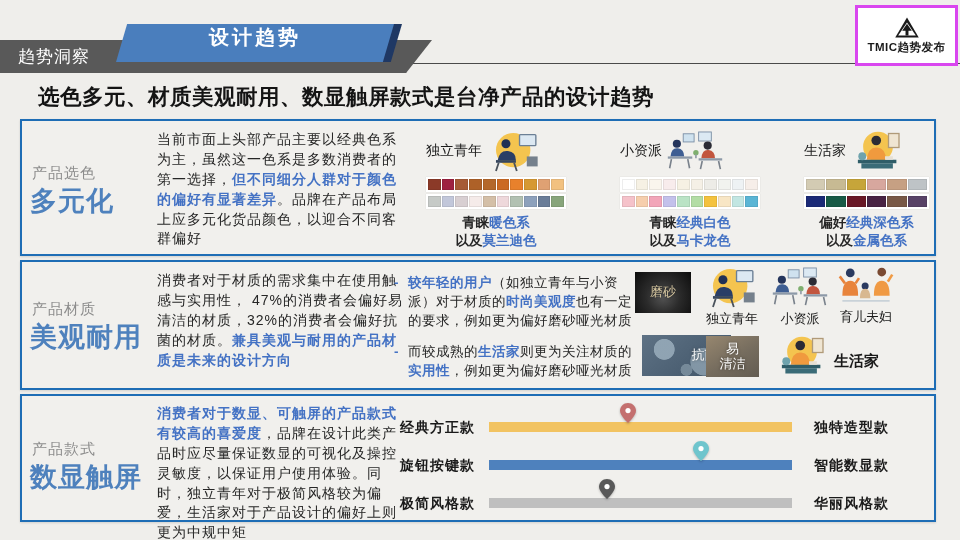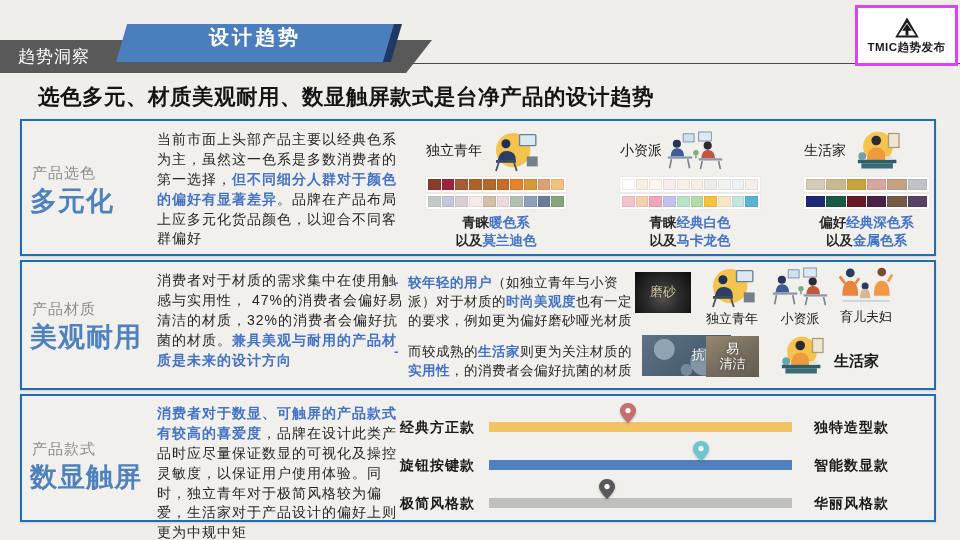--- a/index.html
+++ b/index.html
@@ -246,21 +246,21 @@
     </div>
   </section>
 
   <section class="panel p2">
     <div class="cat">产品材质</div>
     <div class="kw">美观耐用</div>
     <p class="para"><span>消费者对于材质的需求集中在使用触感与实用性， 47%的消费者会偏好易清洁的材质，32%的消费者会偏好抗菌的材质。</span><span class="hl">兼具美观与耐用的产品材质是未来的设计方向</span></p>
 
     <div class="bullets">
       <div class="bullet"><span class="hl">较年轻的用户</span><span>（如独立青年与小资派）对于材质的</span><span class="hl">时尚美观度</span><span>也有一定的要求，例如更为偏好磨砂哑光材质</span></div>
-      <div class="bullet"><span>而较成熟的</span><span class="hl">生活家</span><span>则更为关注材质的</span><span class="hl">实用性</span><span>，的消费者会偏好抗菌的材质</span></div>
+      <div class="bullet"><span>而较成熟的</span><span class="hl">生活家</span><span>则更为关注材质的</span><span class="hl">实用性</span><span>，例如更为偏好磨砂哑光材质</span></div>
     </div>
 
     <div class="tile tile-matte">
         <div>磨砂</div>
       </div>
     <div class="tile tile-anti">
         <div>抗菌</div>
       </div>
     <div class="tile tile-clean">
         <div>易</div>

